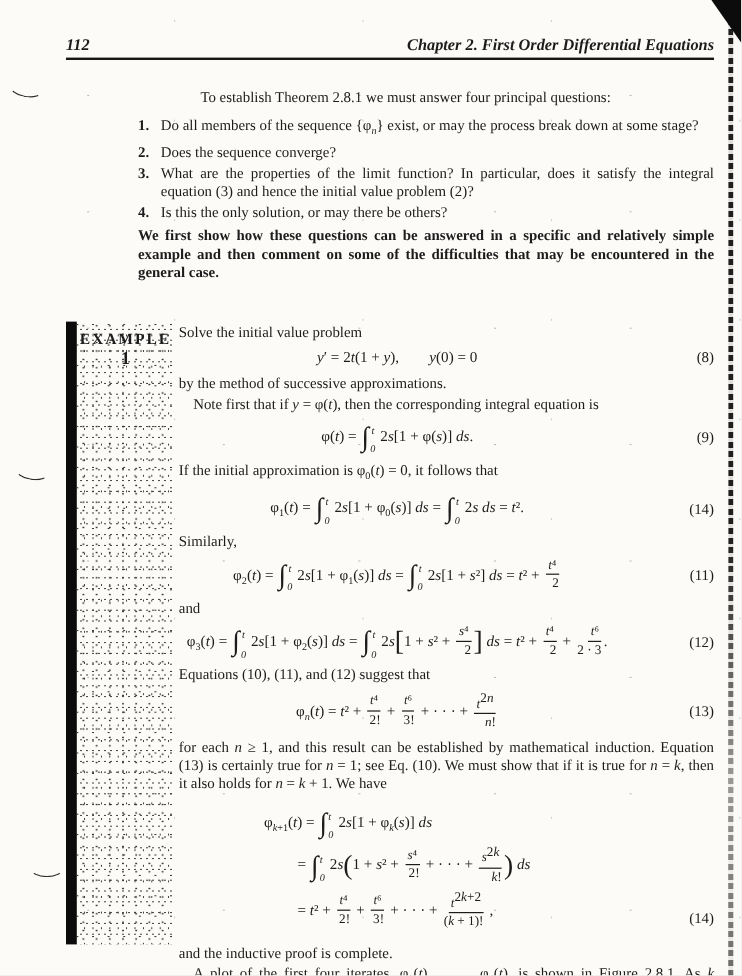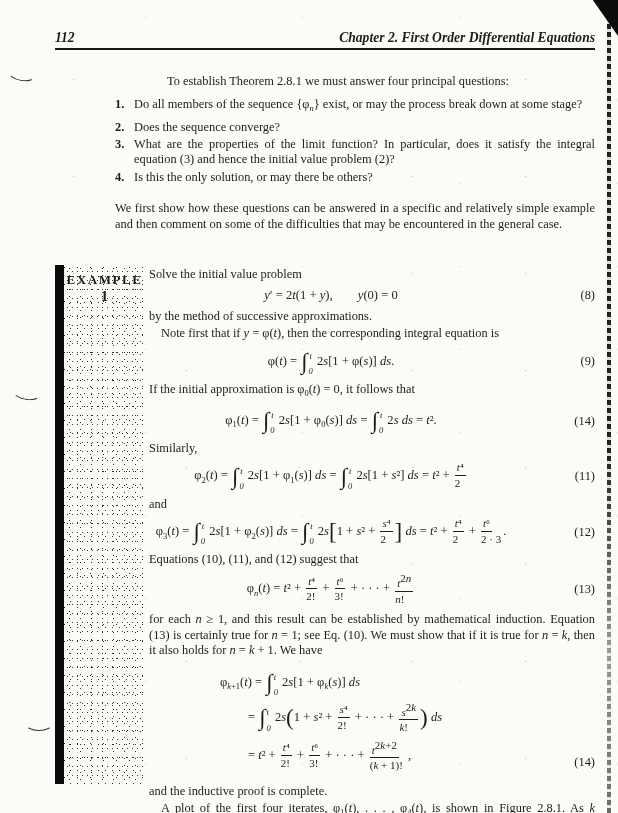--- a/index.html
+++ b/index.html
@@ -21,21 +21,21 @@
          padding-top:30px; font-weight:bold; font-style:italic; font-size:13.6px; }
   .rule { border-bottom:2.2px solid #161616; margin-top:3px; }
 
   
   .intro { margin-top:24px; margin-left:60px; }
   .lead { margin:8px; text-indent:44px; }
   .qlist { margin-top:7px; }
   .qitem { display:flex; margin:2.5px 0; }
   .qnum { width:19px; font-weight:bold; flex-shrink:0; }
   .qtext { flex:1; text-align:justify; }
-  .ipara { margin-top:16px; text-align:justify; }
+  .ipara { margin-top:4px; text-align:justify;font-weight:bold; }
 
   
   .ex { display:flex; margin-top:33px; align-items:flex-start; }
   .badge {
     width:90px; min-width:90px; height:519px; box-sizing:border-box;
     border-left:9px solid #0b0b0b; padding-top:7px;
     background-image:
       radial-gradient(circle, #2a2a2a 0.75px, transparent 0.9px),
       radial-gradient(circle, #303030 0.65px, transparent 0.8px),
       radial-gradient(circle, #3a3a3a 0.6px, transparent 0.75px),
@@ -56,21 +56,21 @@
   .eqnum { width:46px; text-align:right; font-size:12.4px; }
   .eqrow.bottomnum { align-items:flex-end; }
   .eqrow.bottomnum .eqnum { padding-bottom:8px; }
   i { font-style:italic; }
   sub { font-size:8.5px; }
   sup { font-size:11px; }
   .igl { display:inline-flex; align-items:center; vertical-align:middle; margin:0 1px; }
   .int { font-size:23px; line-height:26px; font-style:normal; }
   .lims { display:inline-flex; flex-direction:column; justify-content:space-between;
           height:26px; font-size:8.5px; font-style:italic; padding:1px 0 1px 1px; }
-  .fr { display:inline-flex; flex-direction:column; align-items:flex-start;
+  .fr { display:inline-flex; flex-direction:column; align-items:flex-end;
         vertical-align:middle; font-size:11px; line-height:1.15; margin:0 2px; position:relative; top:-1px; }
   .fr .nu { border-bottom:1px solid #1c1c1c; padding:0 2px 1px; }
   .fr .de { padding-top:1px; }
   .bk { font-size:23px; font-style:normal; vertical-align:middle; position:relative; top:-1px; }
   .eq14 { display:inline-block; text-align:left; }
   .eq14 .ln { margin:5px 0; }
   .eq14 .ln2 { margin-left:28px; }
 
   
   .corner { position:absolute; top:0; right:0; width:28px; height:36px; background:#0c0c0c;

